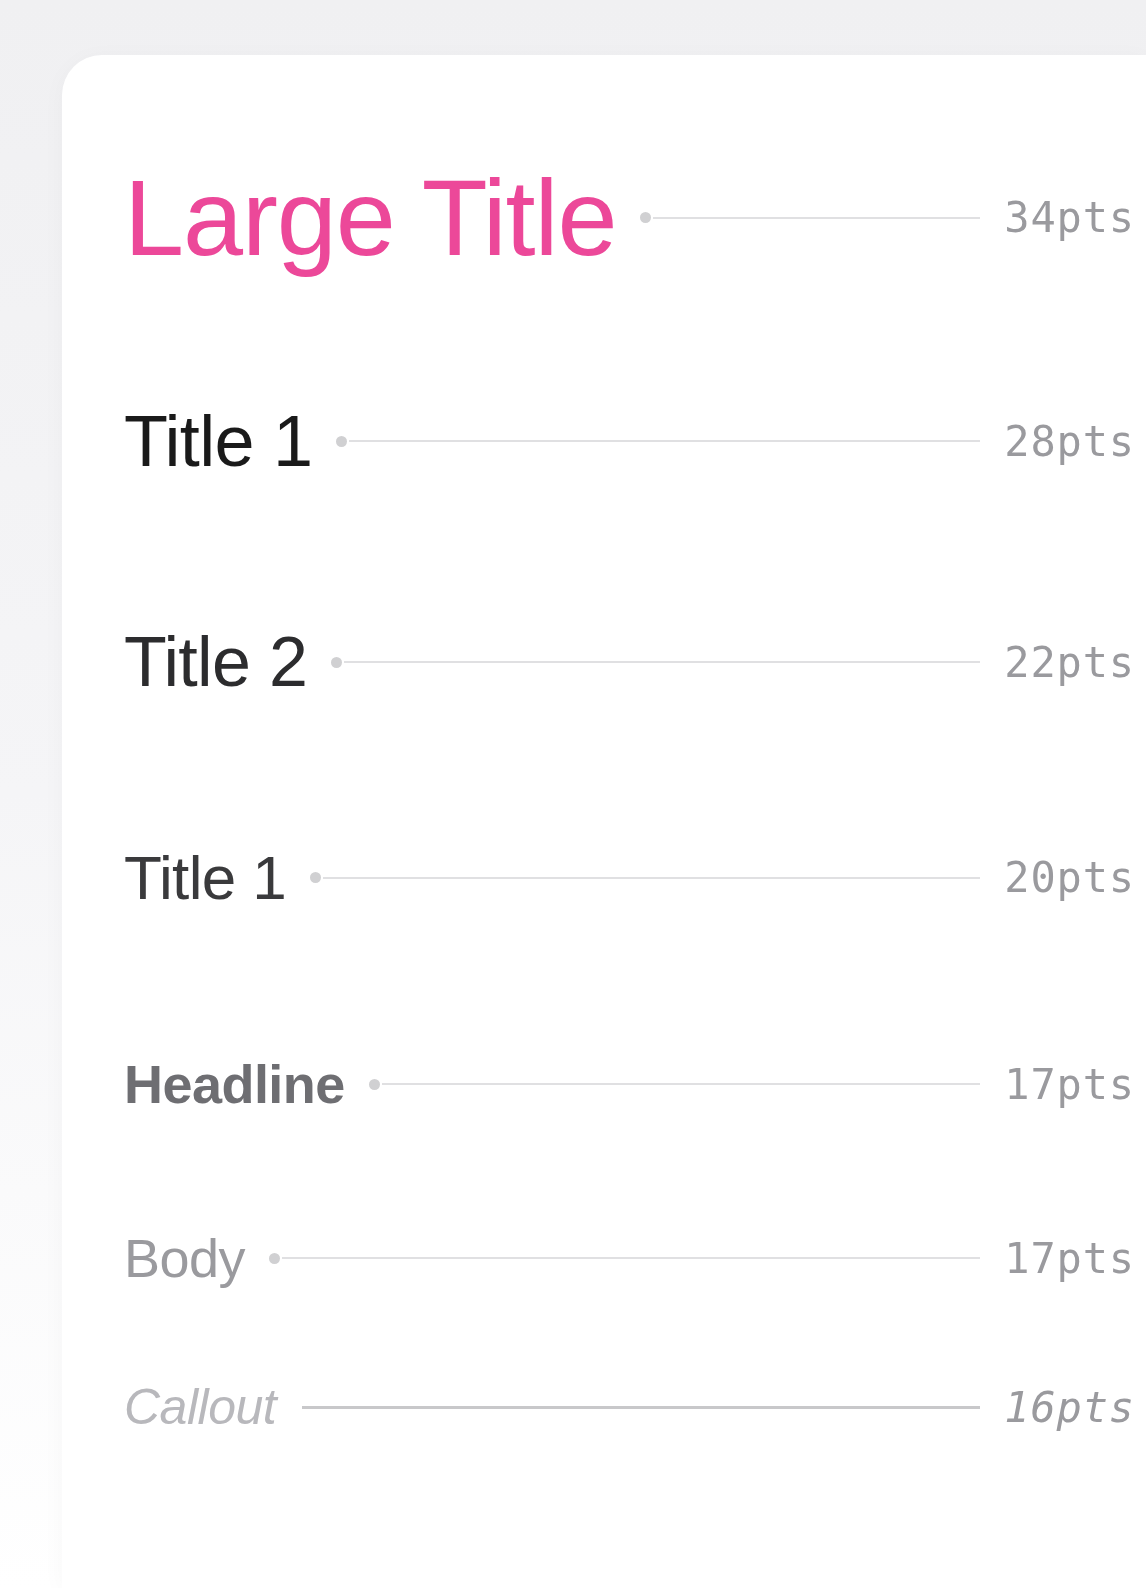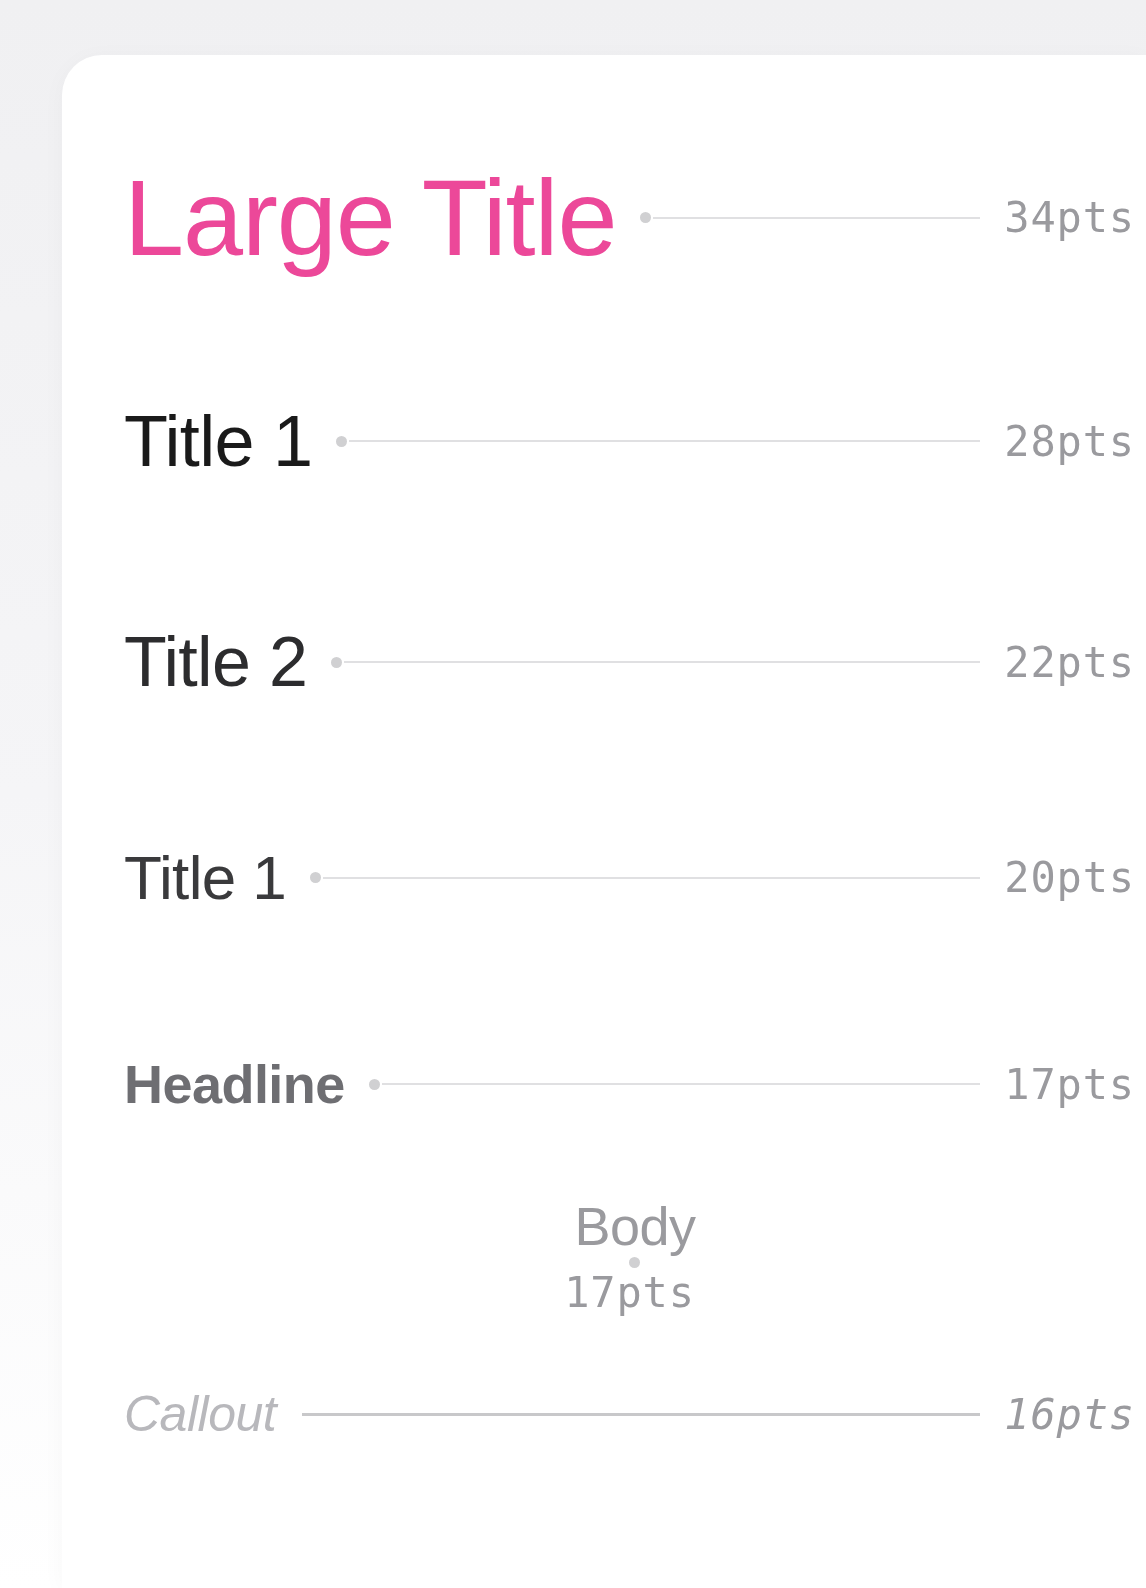--- a/index.html
+++ b/index.html
@@ -84,24 +84,24 @@
     
     .row-title1 { margin-bottom: 140px; }
     .row-title1 .type-label { font-size: 72px; font-weight: 500; color: #1a1a1a; }
     
     .row-title2 { margin-bottom: 140px; align-items: center; }
     .row-title2 .type-label { font-size: 70px; font-weight: 500; color: #2c2c2e; }
     
     .row-title3 { margin-bottom: 140px; }
     .row-title3 .type-label { font-size: 62px; font-weight: 500; color: #3a3a3c; }
     
-    .row-headline { margin-bottom: 80px; }
+    .row-headline { margin-bottom: 112px; }
     .row-headline .type-label { font-size: 54px; font-weight: 700; color: #6e6e72; }
     
-    .row-body { margin-bottom: 68px; flex-direction: column; }
+    .row-body { margin-bottom: 89px; }
     .row-body .type-label { font-size: 54px; font-weight: 400; color: #9a9a9e; }
     
     .row-callout { margin-bottom: 8px; font-style: italic; }
     .row-callout .type-label { font-size: 50px; font-weight: 400; color: #b8b8bc; }
   </style>
 </head>
 <body>
 
 <div class="card">
 

